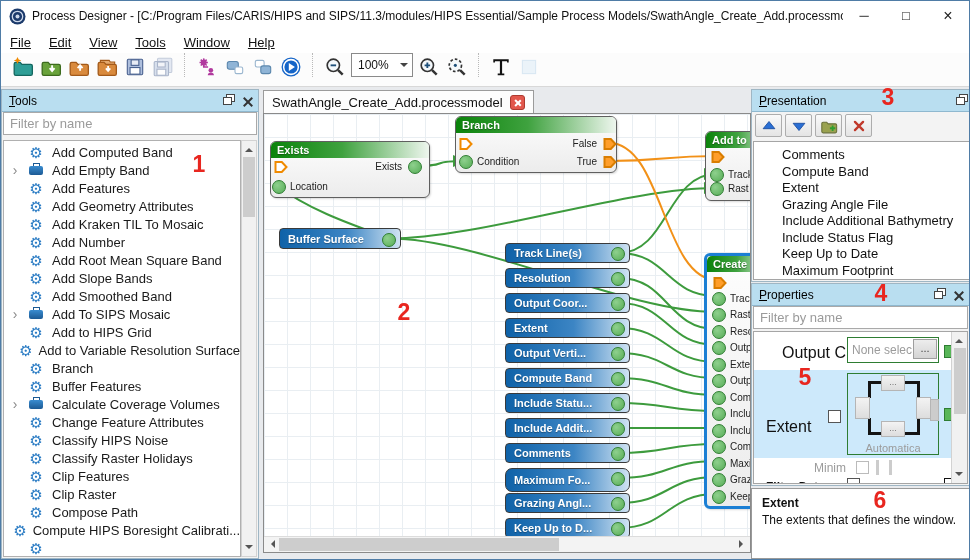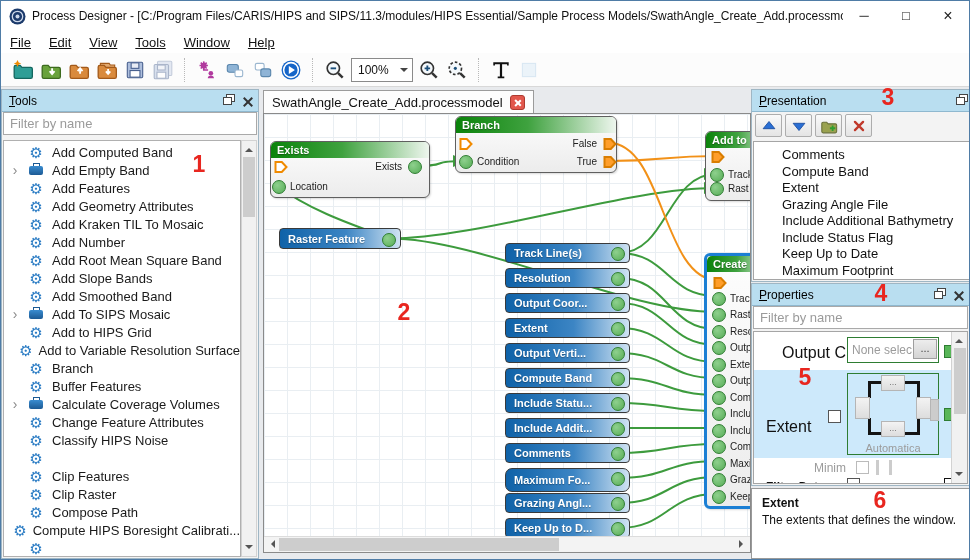--- a/index.html
+++ b/index.html
@@ -5,21 +5,21 @@
   html,body{margin:0;padding:0;background:#fff;}
   .window{position:relative;width:968px;height:558px;border:1px solid #4f7ca6;font-family:"Liberation Sans",sans-serif;background:#e8eaed;overflow:hidden;}
   
   .titlebar{position:absolute;left:0;top:0;right:0;height:30px;background:#fff;display:flex;align-items:center;}
   .app-icon{margin:0 6px 0 8px;display:flex;}
   .title{flex:1;font-size:12px;color:#111;white-space:nowrap;overflow:hidden;}
   .winbtns{display:flex;height:30px;}
   .wbn{width:42px;text-align:center;line-height:30px;font-size:13px;color:#222;}
   .menubar{position:absolute;left:0;top:30px;right:0;height:22px;background:#fff;display:flex;align-items:center;font-size:13px;color:#111;text-decoration:underline;}
   .menu-item{padding:0 9px;}
-  .toolbar{position:absolute;left:0;top:52px;right:0;height:33px;background:#fcfcfc;border-bottom:1px solid #d8d8d8;display:flex;align-items:center;padding-left:8px;gap:0;}
+  .toolbar{position:absolute;left:0;top:52px;right:0;height:33px;background:#fcfcfc;border-bottom:1px solid #d8d8d8;display:flex;padding-left:8px;gap:0;}
   .tbtn{width:28px;height:28px;border:none;background:transparent;padding:2px;cursor:default;}
   .tbtn svg{width:22px;height:22px;display:block;margin:auto;}
   .tbtn.dis{opacity:.45;}
   .tsep{width:1px;height:24px;border-left:1px dotted #b9b9b9;margin:0 7px;}
   .zoom-combo{width:54px;height:22px;border:1px solid #8a8a8a;background:#fff;display:flex;align-items:center;font-size:12px;color:#111;padding-left:6px;position:relative;margin:0 2px;}
   .ca{position:absolute;right:4px;top:9px;width:0;height:0;border:4px solid transparent;border-top-color:#444;}
   
   .panel{position:absolute;background:#f3f3f3;border:1px solid #9fb6c4;box-sizing:border-box;}
   .panel-header{position:absolute;left:0;top:0;right:0;height:21px;background:#b9def0;border-bottom:1px solid #8fb8cf;display:flex;align-items:center;font-size:12px;padding-left:7px;color:#000;}
   .ph-btns{position:absolute;right:5px;top:4px;display:flex;gap:7px;align-items:center;}
@@ -348,20 +348,21 @@
           <span class="tool-label">Change Feature Attributes</span>
         </div>
         <div class="tool-item">
           <span class="expander"></span>
           <span class="gear-glyph">⚙</span>
           <span class="tool-label">Classify HIPS Noise</span>
         </div>
         <div class="tool-item">
           <span class="expander"></span>
           <span class="gear-glyph">⚙</span>
+          <span class="tool-label">Classify Raster Holidays</span>
         </div>
         <div class="tool-item">
           <span class="expander"></span>
           <span class="gear-glyph">⚙</span>
           <span class="tool-label">Clip Features</span>
         </div>
         <div class="tool-item">
           <span class="expander"></span>
           <span class="gear-glyph">⚙</span>
           <span class="tool-label">Clip Raster</span>
@@ -419,21 +420,21 @@
         <path d="M355,264 C403.5,264 403.5,281 452,281" class="wire g" marker-end="url(#mg)"></path>
         <path d="M355,289 C403.5,289 403.5,297 452,297" class="wire g" marker-end="url(#mg)"></path>
         <path d="M355,314 C403.5,314 403.5,314 452,314" class="wire g" marker-end="url(#mg)"></path>
         <path d="M355,339 C403.5,339 403.5,330 452,330" class="wire g" marker-end="url(#mg)"></path>
         <path d="M355,364 C403.5,364 403.5,347 452,347" class="wire g" marker-end="url(#mg)"></path>
         <path d="M355,389 C403.5,389 403.5,363 452,363" class="wire g" marker-end="url(#mg)"></path>
         <path d="M355,414 C403.5,414 403.5,380 452,380" class="wire g" marker-end="url(#mg)"></path>
       </svg>
     <div id="node-layer">
         <div class="bnode" style="left: 15px; top: 114px; width: 122px; height: 21px;">
-          <span class="bnode-label">Raster Feature</span>
+          <span class="bnode-label">Buffer Surface</span>
           <span class="port-circle" style="right: 4px; top: 3.5px;"></span>
         </div>
         <div class="bnode" style="left: 241px; top: 129px; width: 125px; height: 20px;">
           <span class="bnode-label">Track Line(s)</span>
           <span class="port-circle" style="right: 4px; top: 3px;"></span>
         </div>
         <div class="bnode" style="left: 241px; top: 154px; width: 125px; height: 20px;">
           <span class="bnode-label">Resolution</span>
           <span class="port-circle" style="right: 4px; top: 3px;"></span>
         </div>

